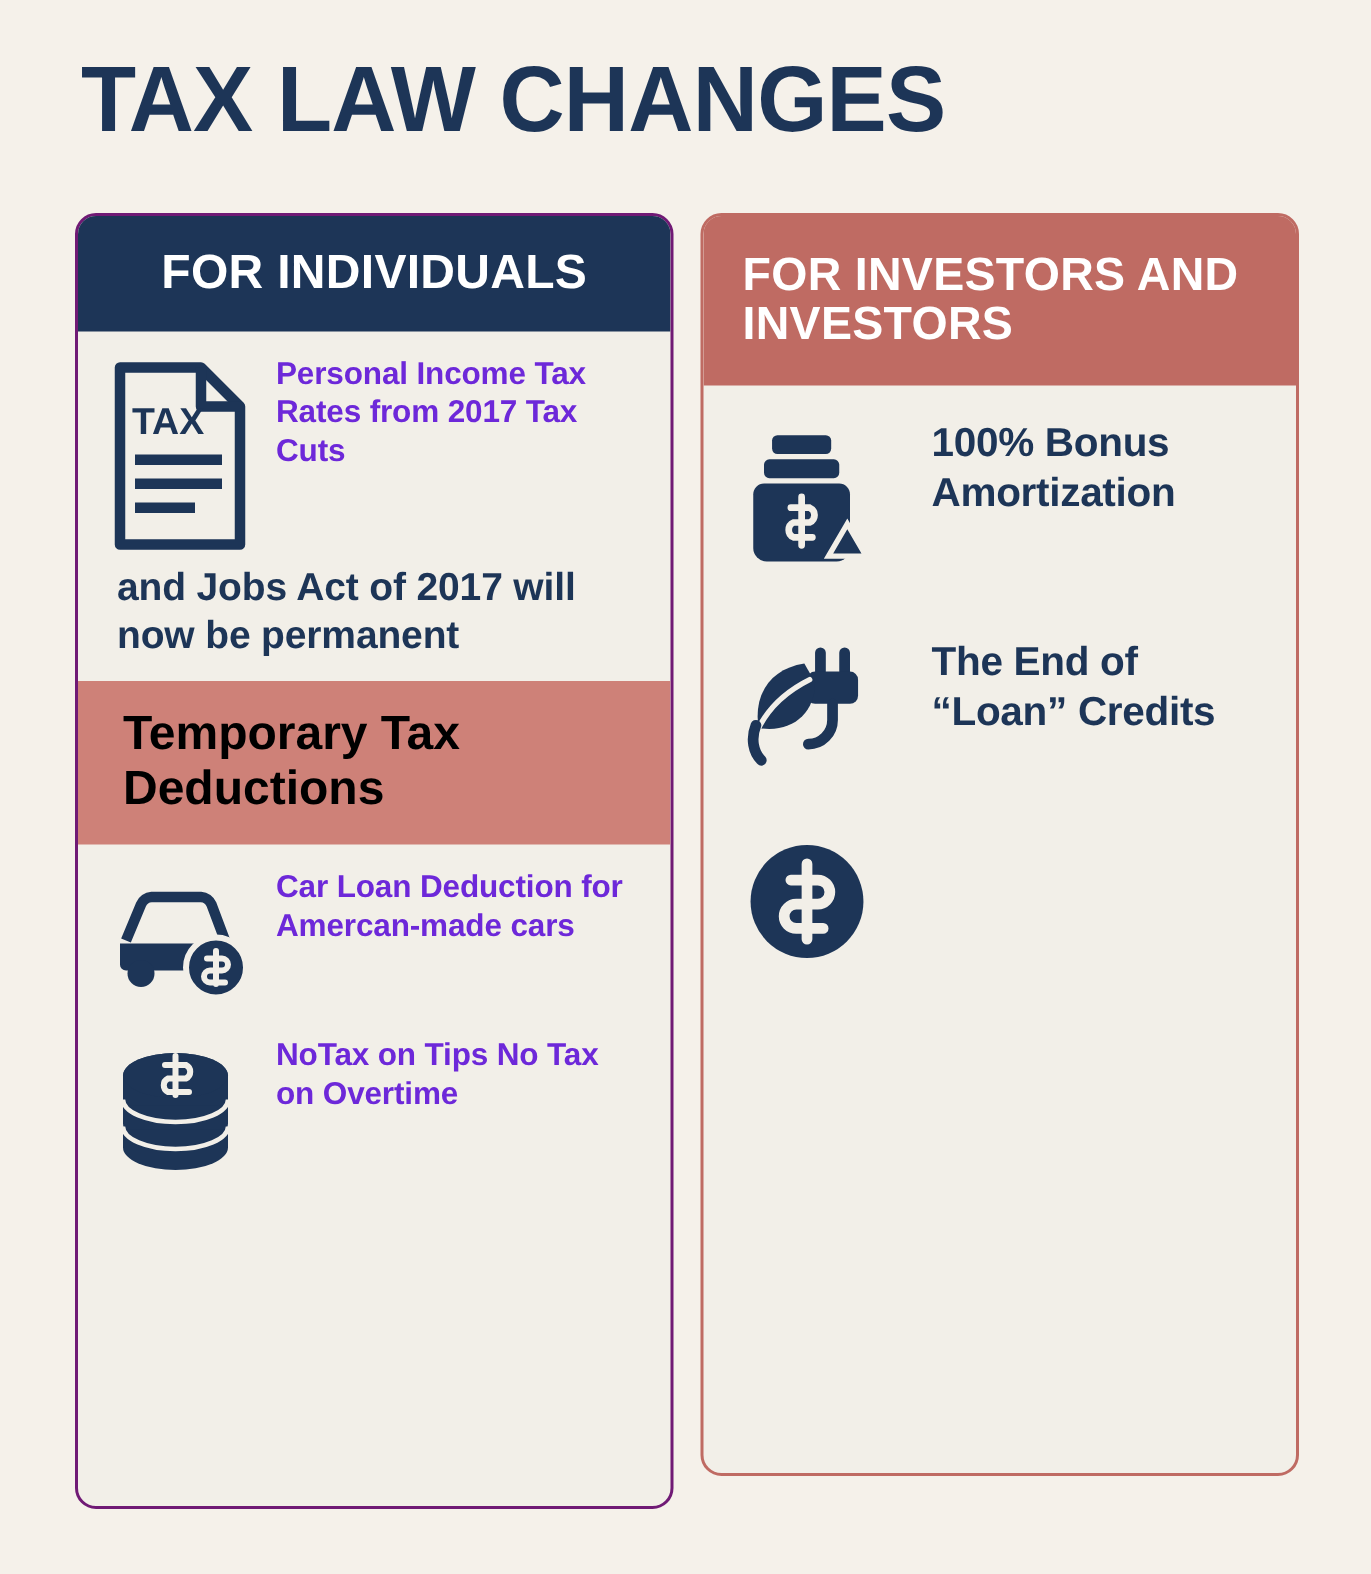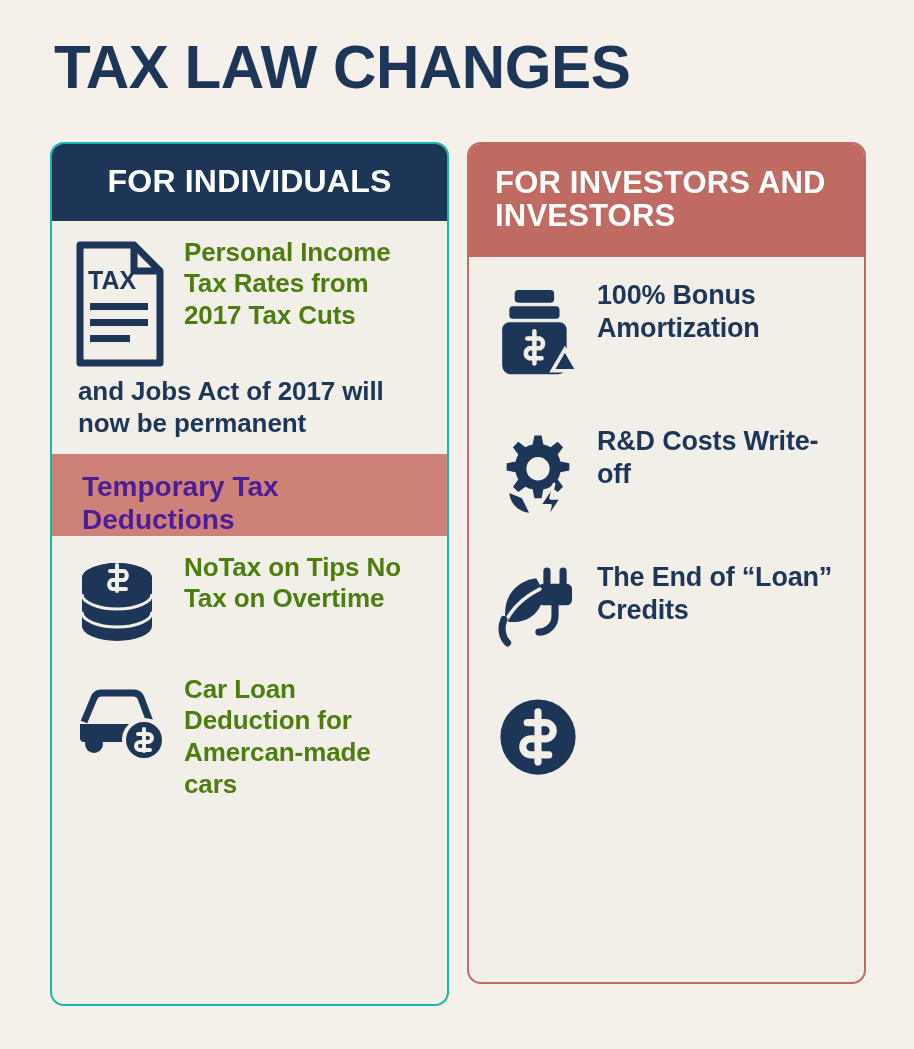--- a/index.html
+++ b/index.html
@@ -45,21 +45,21 @@
     gap: 18px;
   }
   .col {
     width: 399px;
     border-radius: 14px;
     overflow: hidden;
     position: relative;
     background: #f2efe8;
   }
   .col-left {
-    border: 2px solid #14b8a6;
+    border: 2px solid #701a75;
     height: 860px;
   }
   .col-right {
     border: 2px solid #bf6b63;
     height: 838px;
   }
   .col-head {
     padding: 16px 22px 18px 22px;
     color: #ffffff;
     font-size: 31px;
@@ -74,44 +74,44 @@
     padding: 20px 10px 22px 10px;
   }
   .head-right {
     background: #bf6b63;
     text-align: left;
     padding: 22px 20px 24px 26px;
   }
 
   .band {
     background: #ce8178;
-    color: #4c1d95;
-    font-size: 28px;
+    color: #000000;
+    font-size: 32px;
     font-weight: 800;
     line-height: 1.18;
-    padding: 16px 20px 0 30px;
+    padding: 16px 20px 18px 30px;
   }
 
   .row {
     display: flex;
     align-items: flex-start;
     gap: 14px;
     padding: 14px 18px 6px 22px;
   }
   .icon-wrap {
     flex: 0 0 auto;
     width: 96px;
     display: flex;
     justify-content: flex-start;
     padding-top: 6px;
   }
   .icon-wrap.small { width: 86px; }
   .row-text {
-    color: #4d7c0f;
-    font-size: 26px;
+    color: #6d28d9;
+    font-size: 21px;
     font-weight: 800;
     line-height: 1.22;
     padding-top: 2px;
     letter-spacing: -0.1px;
   }
   .full-text {
     color: #1d3557;
     font-size: 26px;
     font-weight: 800;
     line-height: 1.25;
@@ -124,20 +124,21 @@
     gap: 16px;
     padding: 16px 14px 14px 26px;
   }
   .right-text {
     color: #1d3557;
     font-size: 27px;
     font-weight: 800;
     line-height: 1.22;
     padding-top: 6px;
     letter-spacing: -0.2px;
+    margin-left: 24px;
   }
   svg { display: block; }
 </style>
 </head>
 <body>
 
 <div class="page">
 
   <div class="main-title">TAX LAW CHANGES</div>
 
@@ -156,80 +157,69 @@
             <rect x="16" y="78" width="58" height="7" fill="#1d3557"></rect>
             <rect x="16" y="94" width="40" height="7" fill="#1d3557"></rect>
           </svg>
         </div>
         <div class="row-text">Personal Income Tax Rates from 2017 Tax Cuts</div>
       </div>
 
       <div class="full-text">and Jobs Act of 2017 will now be permanent</div>
 
       <div class="band">Temporary Tax Deductions</div>
+
+      <div class="row">
+        <div class="icon-wrap">
+          <svg width="96" height="86" viewBox="0 0 96 86">
+            <path d="M10 44 L20 20 a8 8 0 0 1 7 -5 H60 a8 8 0 0 1 7 5 L76 44" fill="none" stroke="#1d3557" stroke-width="7" stroke-linejoin="round"></path>
+            <path d="M6 46 h76 v14 a4 4 0 0 1 -4 4 H10 a4 4 0 0 1 -4 -4 Z" fill="#1d3557"></path>
+            <circle cx="20" cy="66" r="9" fill="#1d3557"></circle>
+            <circle cx="62" cy="66" r="9" fill="#1d3557"></circle>
+            <circle cx="70" cy="62" r="20" fill="#1d3557"></circle>
+            <circle cx="70" cy="62" r="20" fill="none" stroke="#f2efe8" stroke-width="4"></circle>
+            <path d="M70 51 v22 M64 56 h10 a4 4 0 0 1 0 8 h-8 a4 4 0 0 0 0 8 h10" fill="none" stroke="#f2efe8" stroke-width="4" stroke-linecap="round"></path>
+          </svg>
+        </div>
+        <div class="row-text">Car Loan Deduction for Amercan-made cars</div>
+      </div>
 
       <div class="row">
         <div class="icon-wrap">
           <svg width="86" height="96" viewBox="0 0 86 96">
             <ellipse cx="43" cy="22" rx="35" ry="15" fill="#1d3557"></ellipse>
             <path d="M8 22 V38 a35 15 0 0 0 70 0 V22" fill="#1d3557"></path>
             <path d="M8 42 V54 a35 15 0 0 0 70 0 V42" fill="#1d3557"></path>
             <path d="M8 58 V70 a35 15 0 0 0 70 0 V58" fill="#1d3557"></path>
             <ellipse cx="43" cy="22" rx="35" ry="15" fill="#1d3557"></ellipse>
             <path d="M43 9 v26 M36 15 h14 a5 5 0 0 1 0 9 h-12 a5 5 0 0 0 0 9 h14" fill="none" stroke="#f2efe8" stroke-width="4" stroke-linecap="round"></path>
             <path d="M8 38 a35 15 0 0 0 70 0" fill="none" stroke="#f2efe8" stroke-width="3"></path>
             <path d="M8 56 a35 15 0 0 0 70 0" fill="none" stroke="#f2efe8" stroke-width="3"></path>
           </svg>
         </div>
         <div class="row-text">NoTax on Tips No Tax on Overtime</div>
       </div>
-
-      <div class="row">
-        <div class="icon-wrap">
-          <svg width="96" height="86" viewBox="0 0 96 86">
-            <path d="M10 44 L20 20 a8 8 0 0 1 7 -5 H60 a8 8 0 0 1 7 5 L76 44" fill="none" stroke="#1d3557" stroke-width="7" stroke-linejoin="round"></path>
-            <path d="M6 46 h76 v14 a4 4 0 0 1 -4 4 H10 a4 4 0 0 1 -4 -4 Z" fill="#1d3557"></path>
-            <circle cx="20" cy="66" r="9" fill="#1d3557"></circle>
-            <circle cx="62" cy="66" r="9" fill="#1d3557"></circle>
-            <circle cx="70" cy="62" r="20" fill="#1d3557"></circle>
-            <circle cx="70" cy="62" r="20" fill="none" stroke="#f2efe8" stroke-width="4"></circle>
-            <path d="M70 51 v22 M64 56 h10 a4 4 0 0 1 0 8 h-8 a4 4 0 0 0 0 8 h10" fill="none" stroke="#f2efe8" stroke-width="4" stroke-linecap="round"></path>
-          </svg>
-        </div>
-        <div class="row-text">Car Loan Deduction for Amercan-made cars</div>
-      </div>
     </div>
 
     <div class="col col-right">
       <div class="col-head head-right">FOR INVESTORS AND INVESTORS</div>
 
       <div class="right-row">
         <div class="icon-wrap small">
           <svg width="96" height="110" viewBox="0 0 96 110">
             <rect x="22" y="6" width="44" height="14" rx="4" fill="#1d3557"></rect>
             <rect x="16" y="24" width="56" height="14" rx="4" fill="#1d3557"></rect>
             <path d="M16 42 h56 a8 8 0 0 1 8 8 v40 a10 10 0 0 1 -10 10 H18 a10 10 0 0 1 -10 -10 V50 a8 8 0 0 1 8 -8 Z" fill="#1d3557"></path>
             <path d="M44 52 v36 M36 60 h14 a6 6 0 0 1 0 11 h-12 a6 6 0 0 0 0 11 h14" fill="none" stroke="#f2efe8" stroke-width="5" stroke-linecap="round"></path>
             <path d="M78 72 L92 96 H64 Z" fill="#1d3557" stroke="#f2efe8" stroke-width="4"></path>
           </svg>
         </div>
         <div class="right-text">100% Bonus Amortization</div>
       </div>
 
-      <div class="right-row">
-        <div class="icon-wrap small">
-          <svg width="96" height="100" viewBox="0 0 96 100">
-            <path d="M44 6 l8 0 2 10 a26 26 0 0 1 8 3 l8 -6 6 6 -6 8 a26 26 0 0 1 3 8 l10 2 0 8 -10 2 a26 26 0 0 1 -3 8 l6 8 -6 6 -8 -6 a26 26 0 0 1 -8 3 l-2 10 -8 0 -2 -10 a26 26 0 0 1 -8 -3 l-8 6 -6 -6 6 -8 a26 26 0 0 1 -3 -8 l-10 -2 0 -8 10 -2 a26 26 0 0 1 3 -8 l-6 -8 6 -6 8 6 a26 26 0 0 1 8 -3 Z" fill="#1d3557"></path>
-            <circle cx="48" cy="43" r="13" fill="#f2efe8"></circle>
-            <path d="M16 70 a24 24 0 0 0 22 22 L30 76 Z" fill="#1d3557"></path>
-            <path d="M66 60 L50 84 h12 l-4 16 16 -24 H62 Z" fill="#1d3557" stroke="#f2efe8" stroke-width="3" stroke-linejoin="round"></path>
-          </svg>
-        </div>
-        <div class="right-text">R&amp;D Costs Write-off</div>
-      </div>
 
       <div class="right-row">
         <div class="icon-wrap small">
           <svg width="96" height="92" viewBox="0 0 96 92">
             <path d="M58 6 v14 M76 6 v14" stroke="#1d3557" stroke-width="8" stroke-linecap="round"></path>
             <rect x="48" y="20" width="38" height="24" rx="6" fill="#1d3557"></rect>
             <path d="M67 44 v12 a18 18 0 0 1 -18 18" fill="none" stroke="#1d3557" stroke-width="8" stroke-linecap="round"></path>
             <path d="M46 14 C20 18 8 38 12 62 C36 66 54 52 54 28 Z" fill="#1d3557"></path>
             <path d="M12 62 C20 46 34 34 50 26" fill="none" stroke="#f2efe8" stroke-width="4" stroke-linecap="round"></path>
             <path d="M10 60 C6 70 8 80 14 86" fill="none" stroke="#1d3557" stroke-width="8" stroke-linecap="round"></path>

